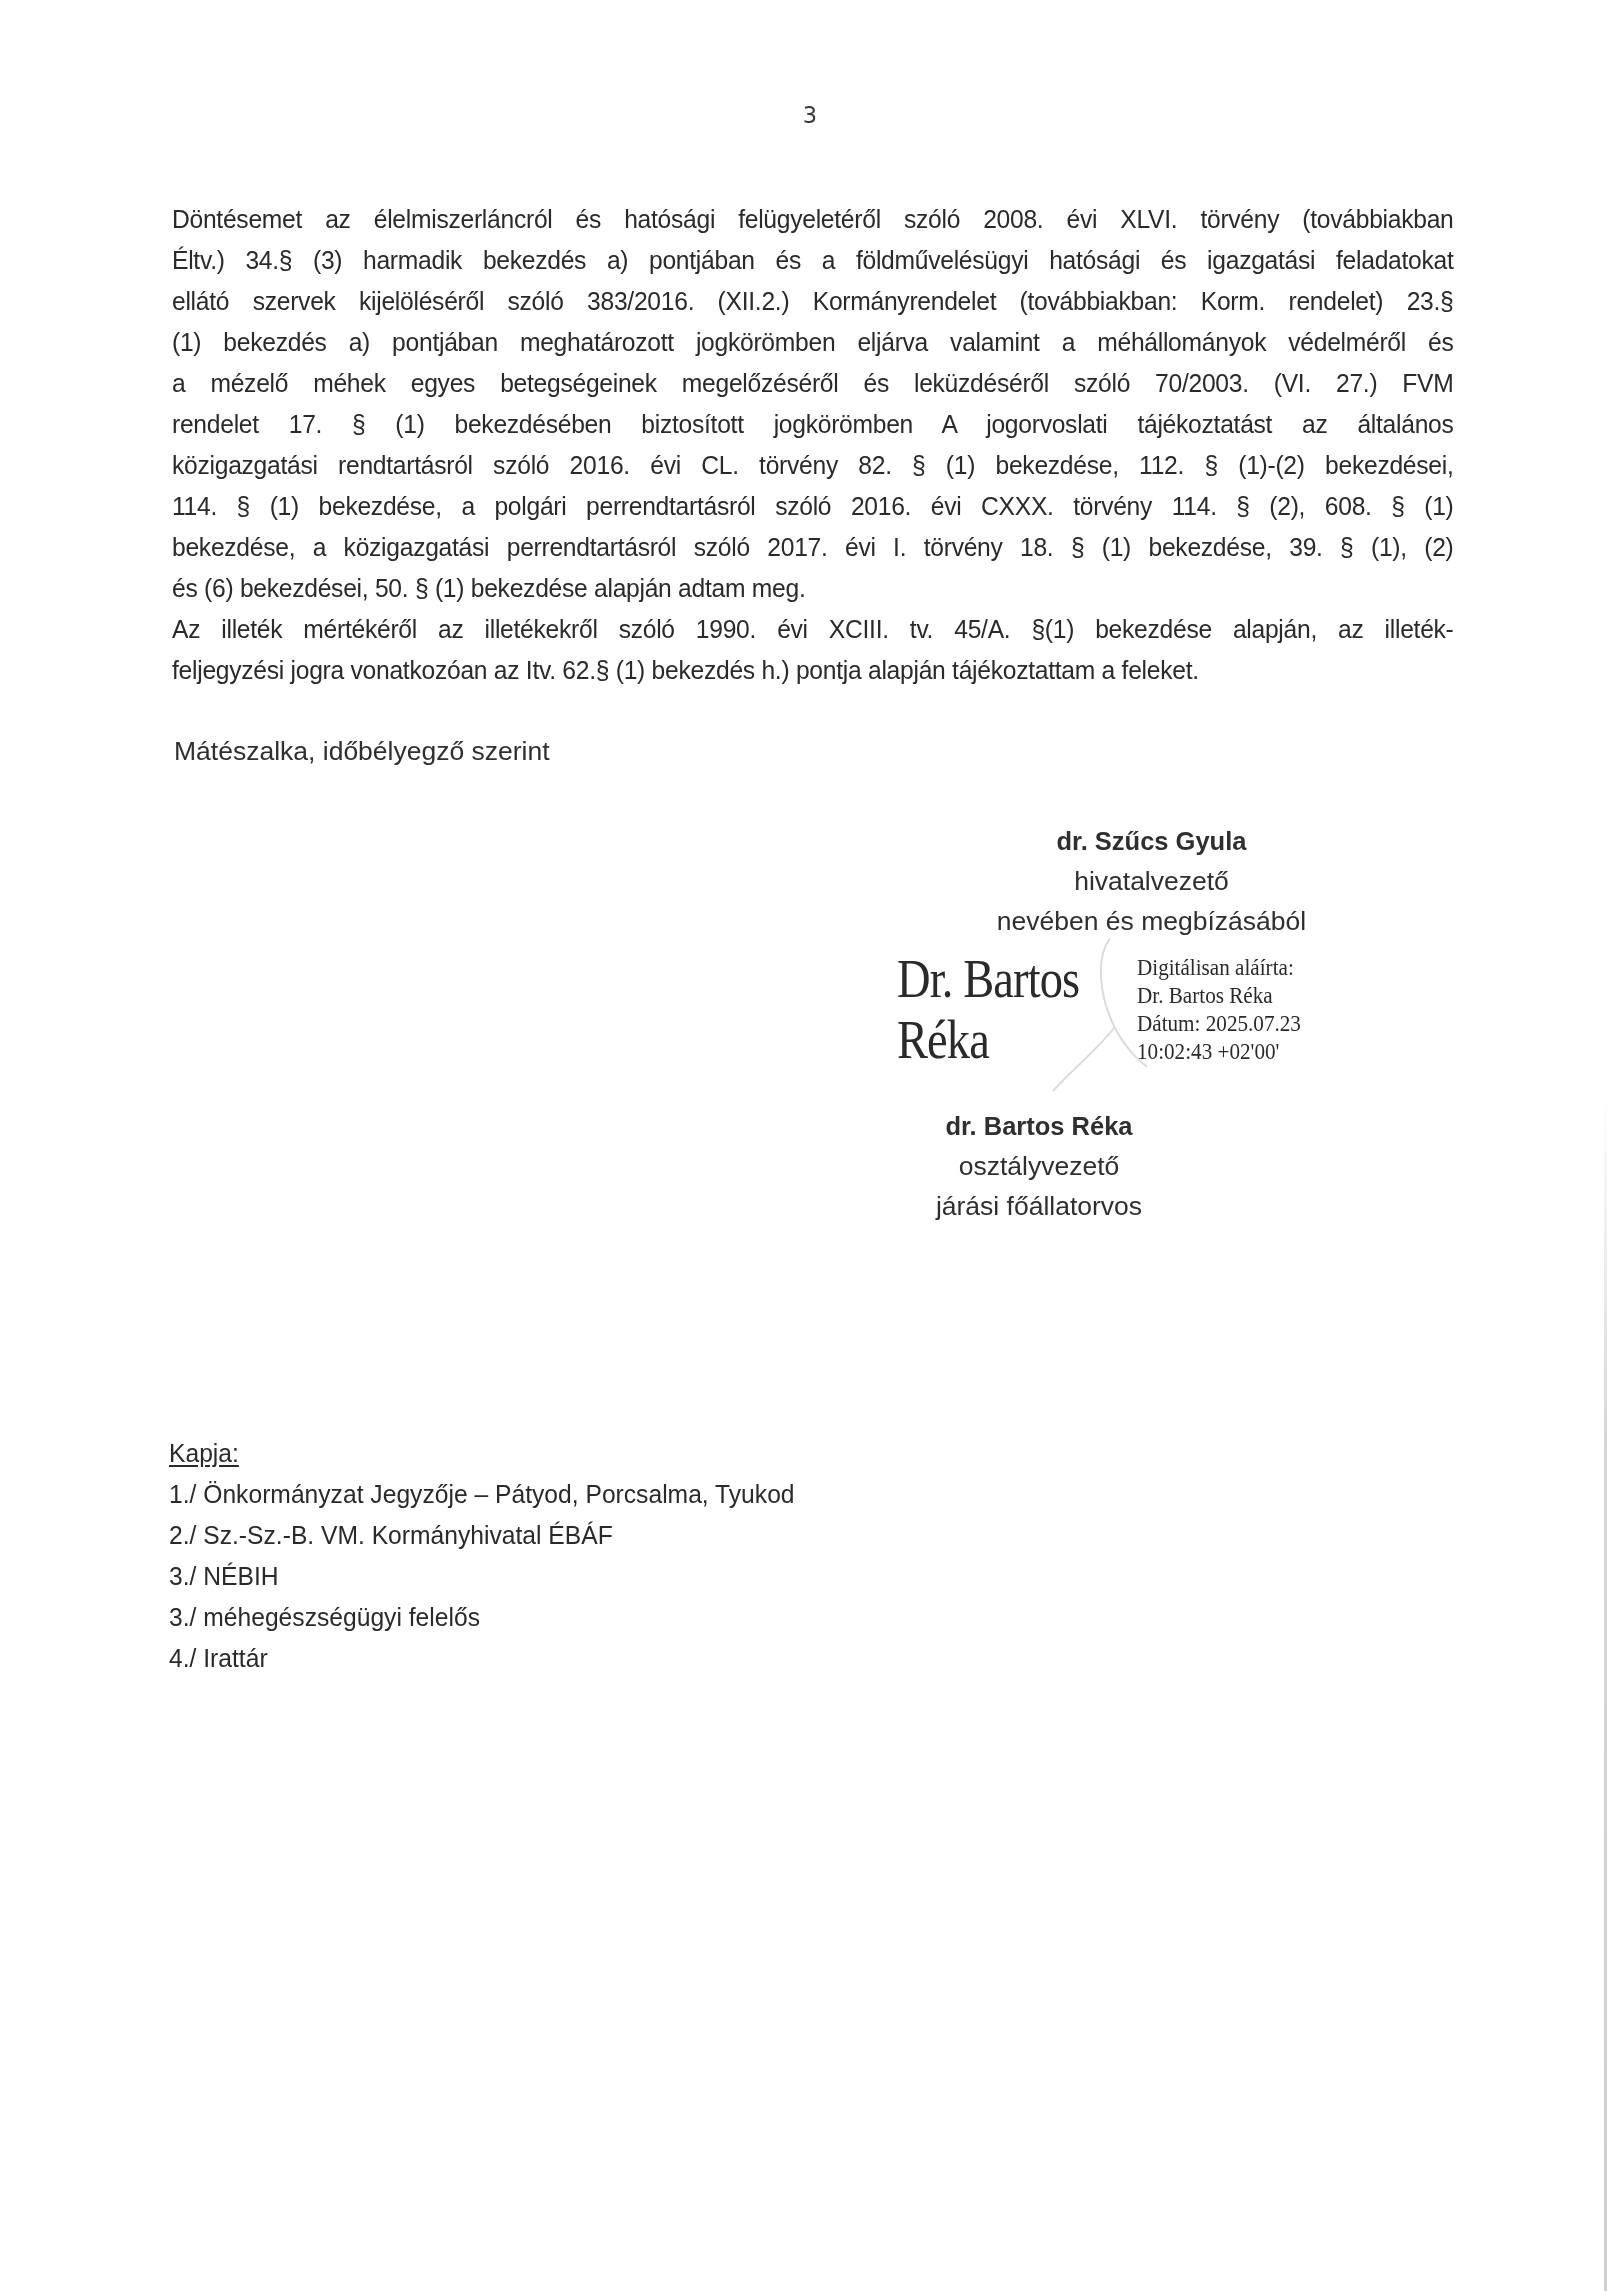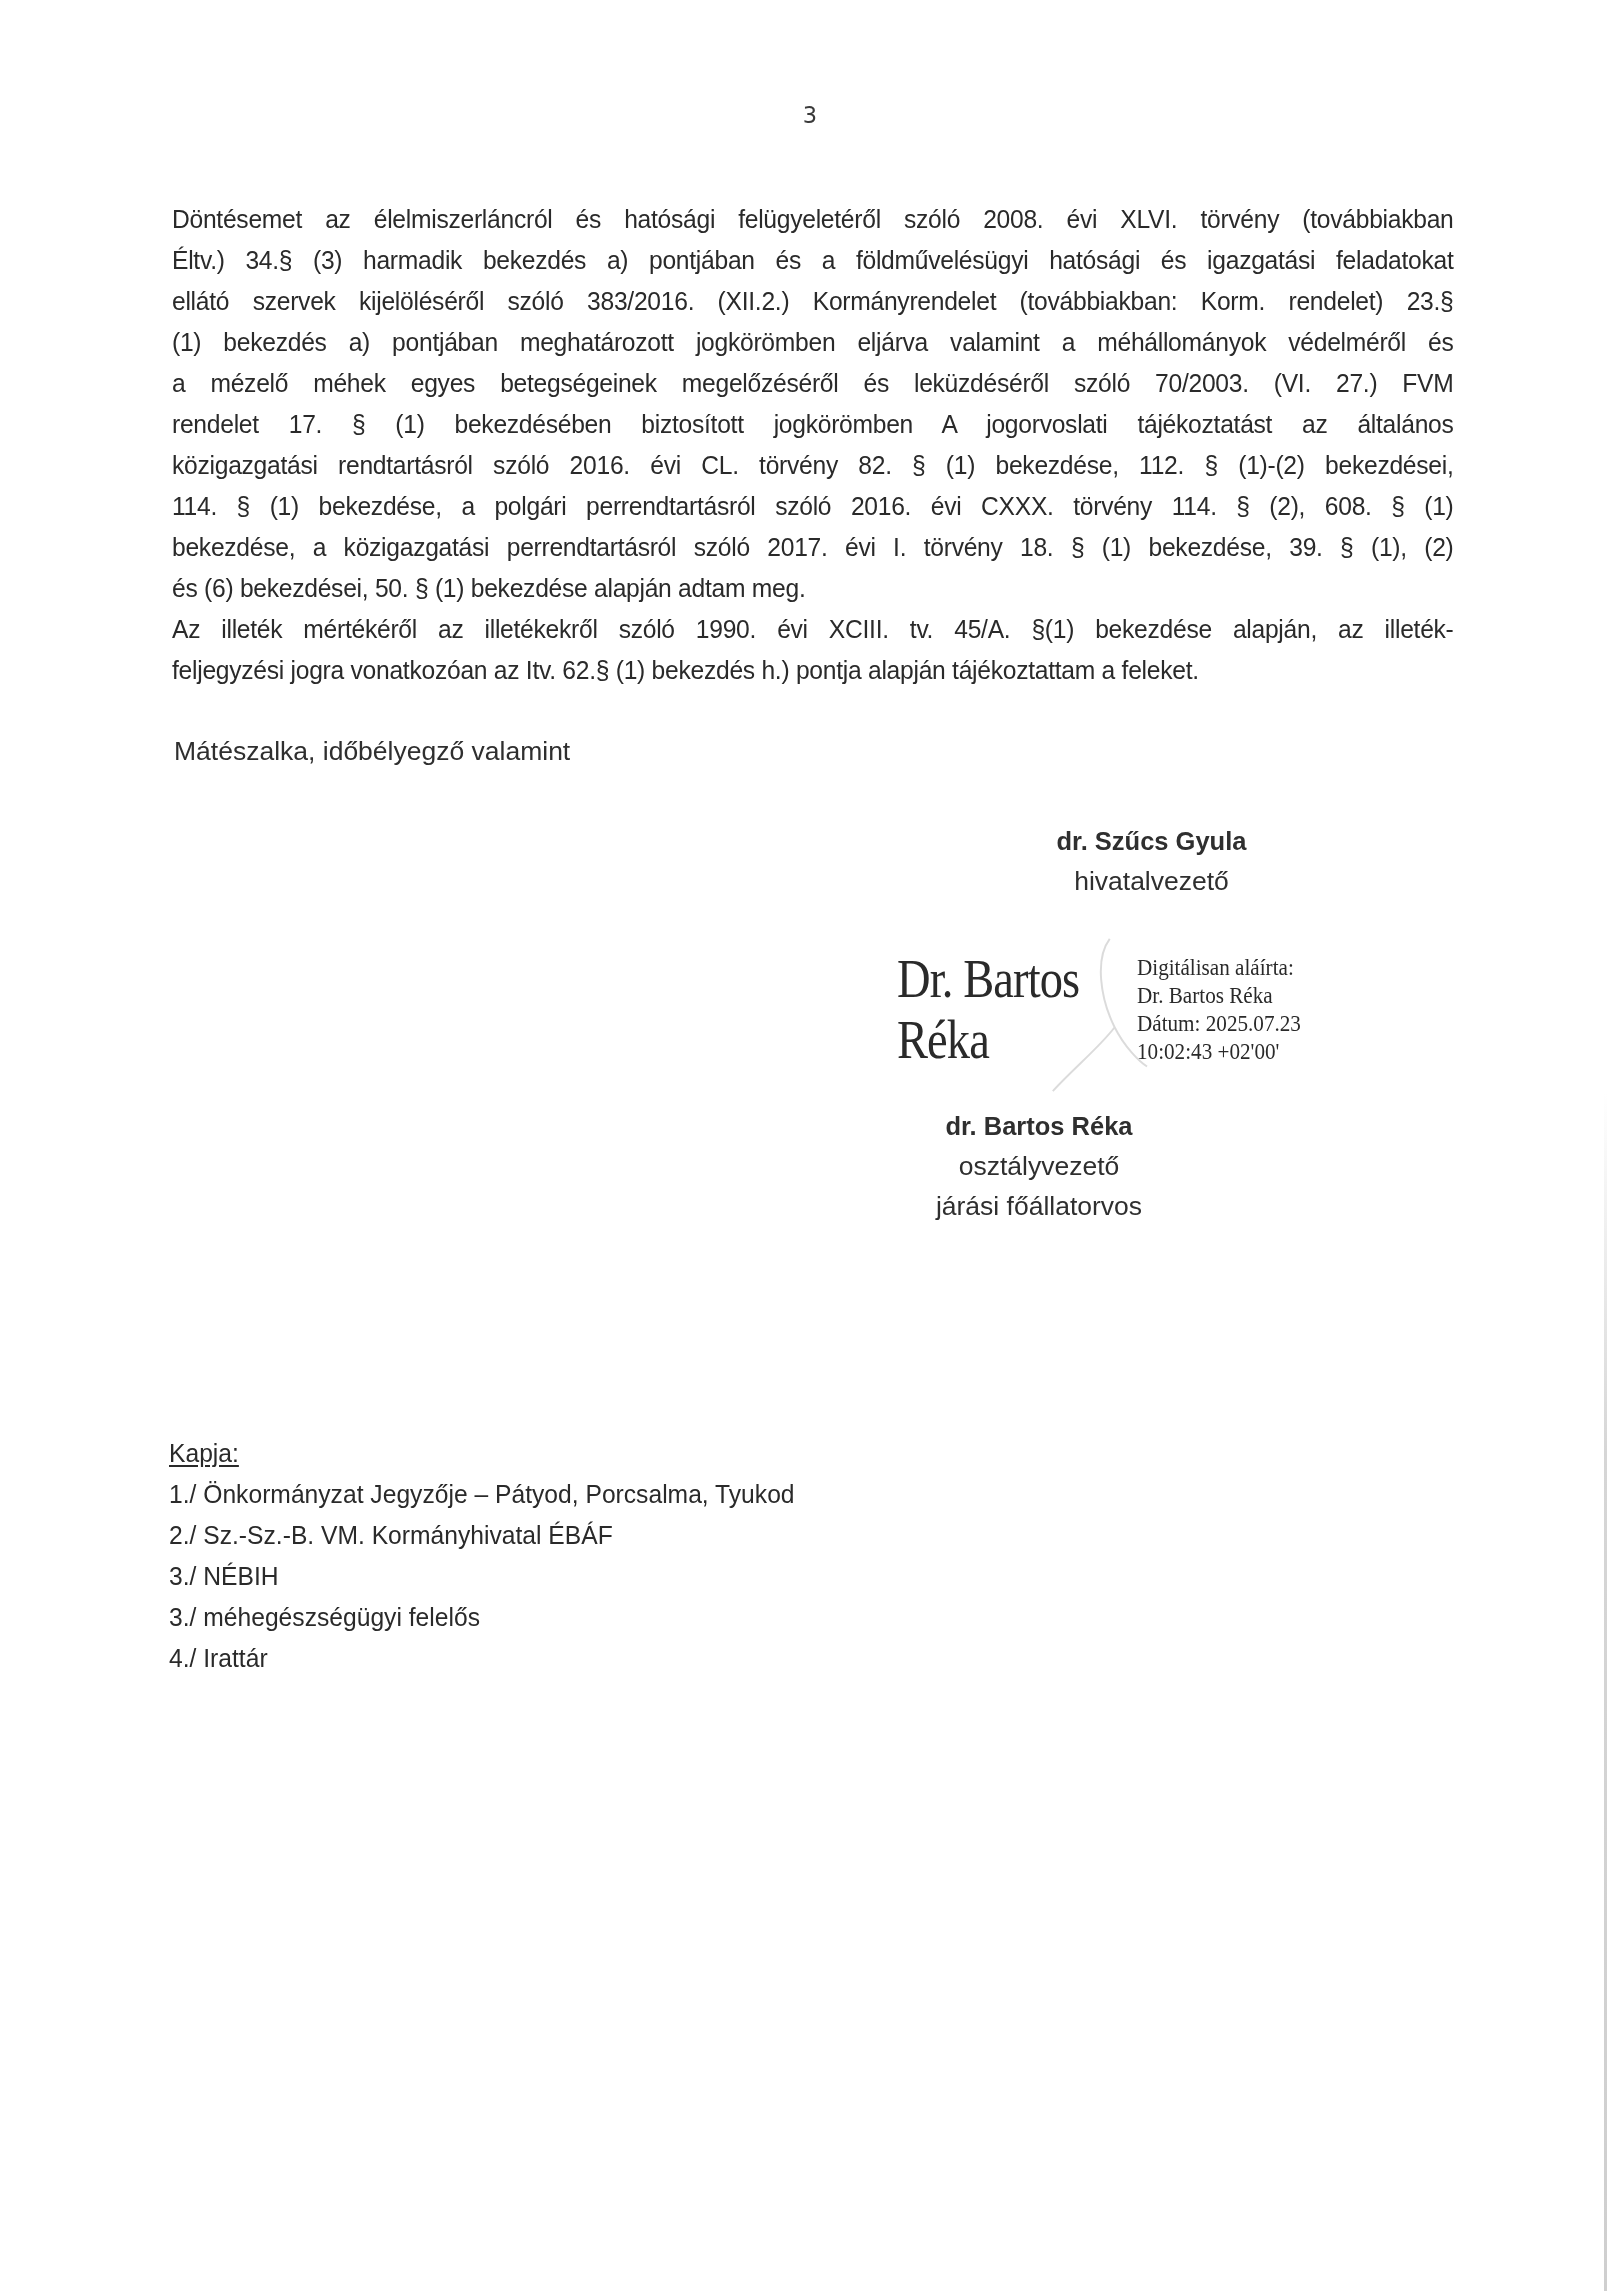--- a/index.html
+++ b/index.html
@@ -144,25 +144,26 @@
   <span class="line">a mézelő méhek egyes betegségeinek megelőzéséről és leküzdéséről szóló 70/2003. (VI. 27.) FVM</span>
   <span class="line">rendelet 17. § (1) bekezdésében biztosított jogkörömben A jogorvoslati tájékoztatást az általános</span>
   <span class="line">közigazgatási rendtartásról szóló 2016. évi CL. törvény 82. § (1) bekezdése, 112. § (1)-(2) bekezdései,</span>
   <span class="line">114. § (1) bekezdése, a polgári perrendtartásról szóló 2016. évi CXXX. törvény 114. § (2), 608. § (1)</span>
   <span class="line">bekezdése, a közigazgatási perrendtartásról szóló 2017. évi I. törvény 18. § (1) bekezdése, 39. § (1), (2)</span>
   <span class="line last">és (6) bekezdései, 50. § (1) bekezdése alapján adtam meg.</span>
   <span class="line">Az illeték mértékéről az illetékekről szóló 1990. évi XCIII. tv. 45/A. §(1) bekezdése alapján, az illeték-</span>
   <span class="line last">feljegyzési jogra vonatkozóan az Itv. 62.§ (1) bekezdés h.) pontja alapján tájékoztattam a feleket.</span>
 </div>
 
-<div class="place-date">Mátészalka, időbélyegző valamint</div>
+<div class="place-date">Mátészalka, időbélyegző szerint</div>
 
 <div class="signature-block sig-top">
   <div class="name">dr. Szűcs Gyula</div>
   <div>hivatalvezető</div>
+  <div>nevében és megbízásából</div>
 </div>
 
 <div class="digital-sig">
   <svg class="watermark" viewBox="0 0 110 170">
     <path d="M70 10 C 55 30, 60 70, 75 100 C 85 120, 100 135, 108 140 M 75 100 C 60 120, 35 140, 12 165" fill="none" stroke="#9a9a9a" stroke-width="2"></path>
   </svg>
   <div class="big-name">
     <div>Dr. Bartos</div>
     <div>Réka</div>
   </div>

